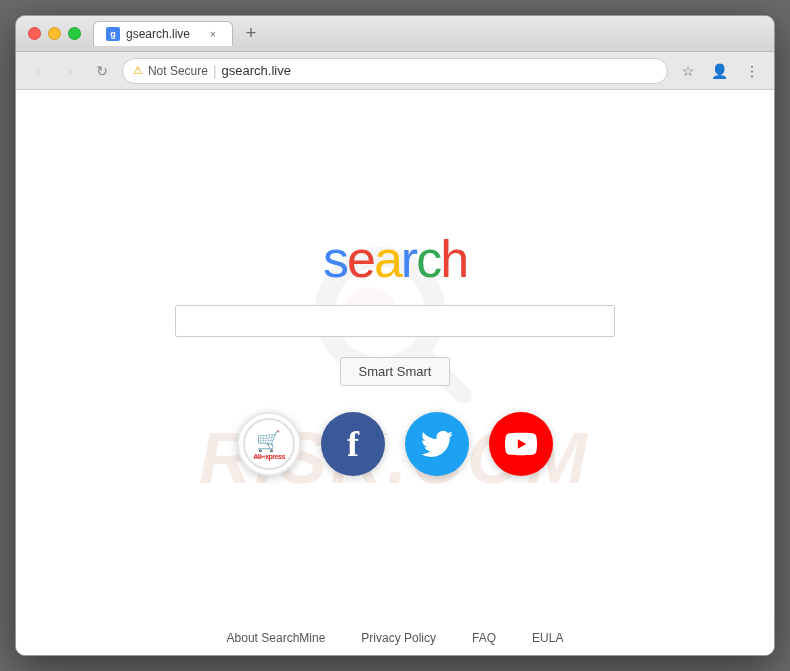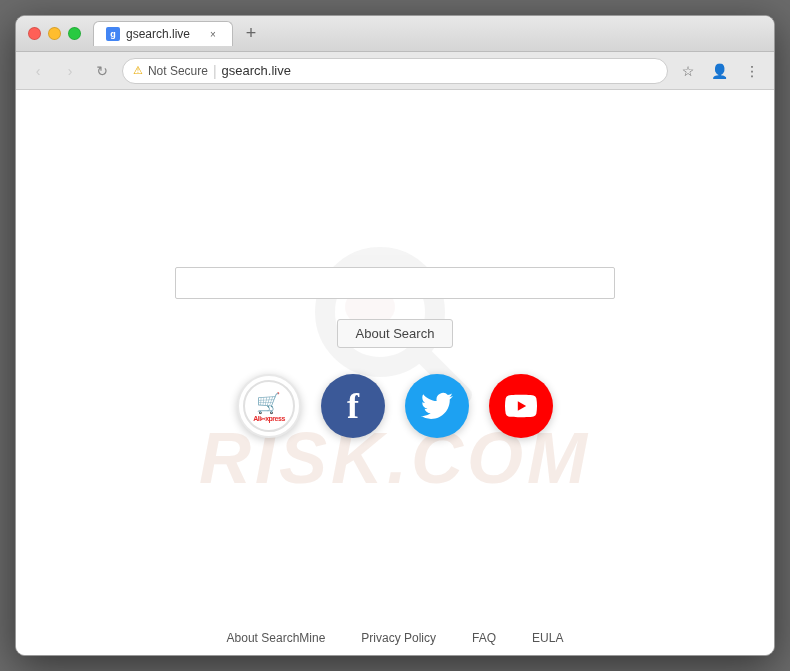--- a/index.html
+++ b/index.html
@@ -405,26 +405,29 @@
 
             <ellipse cx="55" cy="60" rx="25" ry="20" fill="#c88" opacity="0.5"></ellipse>
           </svg>
         </div>
       </div>
       <div class="watermark-text">RISK.COM</div>
     </div>
 
     <div class="search-content">
 
+      <div class="search-logo">
+        <span class="s">s</span><span class="e">e</span><span class="a">a</span><span class="r">r</span><span class="c">c</span><span class="h">h</span>
+      </div>
 
       <div class="search-input-container">
         <input type="text" class="search-input" placeholder="" style="">
       </div>
 
-      <button class="search-button">About Search</button>
+      <button class="search-button">Smart Smart</button>
 
       <div class="social-icons">
 
         <div class="social-icon aliexpress">
           <div class="ali-inner">
             <span class="ali-cart">🛒</span>
             <span class="ali-text">Ali<span style="font-size:6px;">✂</span>xpress</span>
           </div>
         </div>
 

